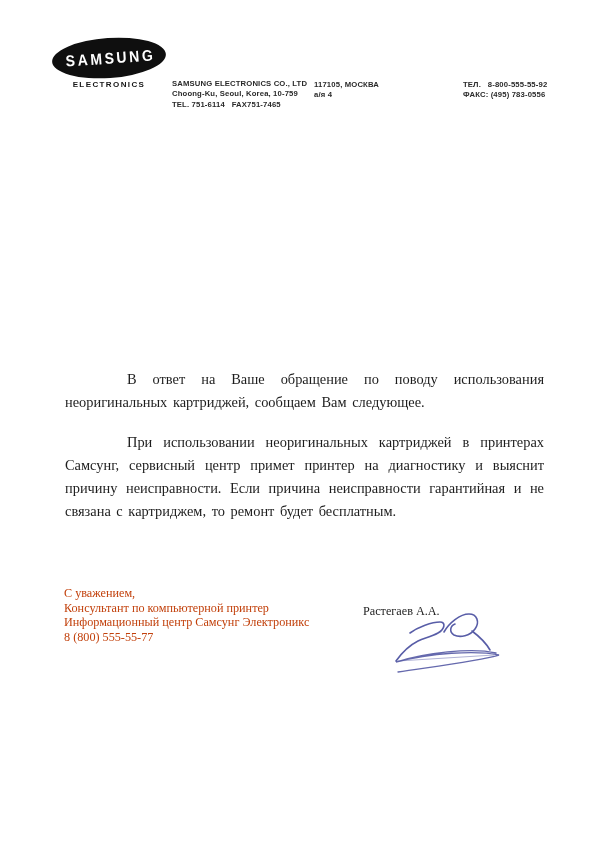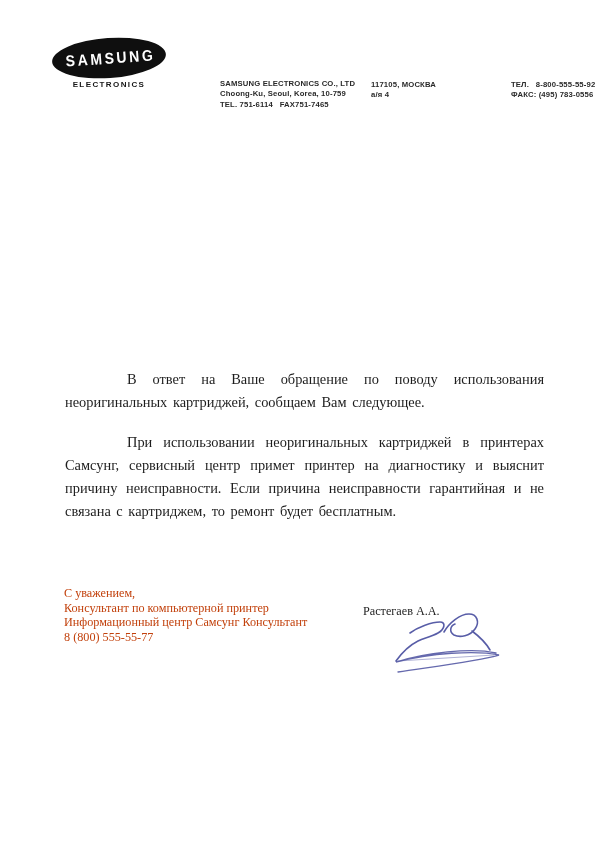--- a/index.html
+++ b/index.html
@@ -42,25 +42,24 @@
     white-space:pre;
   }
   .hdr-col{
     position:absolute;
     font-family:"Liberation Sans", sans-serif;
     font-weight:bold;
     font-size:7.7px;
     line-height:10.4px;
     color:#2a2a2a;
     letter-spacing:0.15px;
-    margin-left:48px;
   }
   .hdr-col div{white-space:pre;}
   .col-company{left:172px;top:79px;}
-  .col-address{left:323px;top:80px;}
+  .col-address{left:314px;top:80px;}
   .col-contacts{left:463px;top:80px;}
   
   .para{
     position:absolute;left:60px;width:479px;
     margin:5px;
     font-size:14.4px;
     line-height:23px;
     text-align:justify;
     text-indent:62px;
     color:#1d1d1d;
@@ -111,21 +110,21 @@
     <div>ТЕЛ.   8-800-555-55-92</div>
     <div>ФАКС: (495) 783-0556</div>
   </div>
 
   <p class="para para-1">В ответ на Ваше обращение по поводу использования неоригинальных картриджей, сообщаем Вам следующее.</p>
   <p class="para para-2">При использовании неоригинальных картриджей в принтерах Самсунг, сервисный центр примет принтер на диагностику и выяснит причину неисправности. Если причина неисправности гарантийная и не связана с картриджем, то ремонт будет бесплатным.</p>
 
   <div class="sig-block">
     <div>С уважением,</div>
     <div>Консультант по компьютерной принтер</div>
-    <div>Информационный центр Самсунг Консультант</div>
+    <div>Информационный центр Самсунг Электроникс</div>
     <div>8 (800) 555-55-77</div>
   </div>
 
   <div class="sig-name">Растегаев А.А.</div>
 
   <svg class="sig-ink" viewBox="0 0 128 68" fill="none" xmlns="http://www.w3.org/2000/svg">
 
     <path d="M26,24 C34,18 48,13 56,13 C62,13 61,20 54,24 C47,28 40,29 34,32 C26,36 17,45 12,52" stroke="#4a4f9f" stroke-width="1.6" stroke-linecap="round" opacity="0.92"></path>
 
     <path d="M60,23 C65,14 76,5 85,5 C93,5 96,13 91,20 C86,27 76,29 70,26 C65,23 66,17 71,15 M88,22 C96,28 102,34 106,41" stroke="#4a4f9f" stroke-width="1.6" stroke-linecap="round" opacity="0.92"></path>

